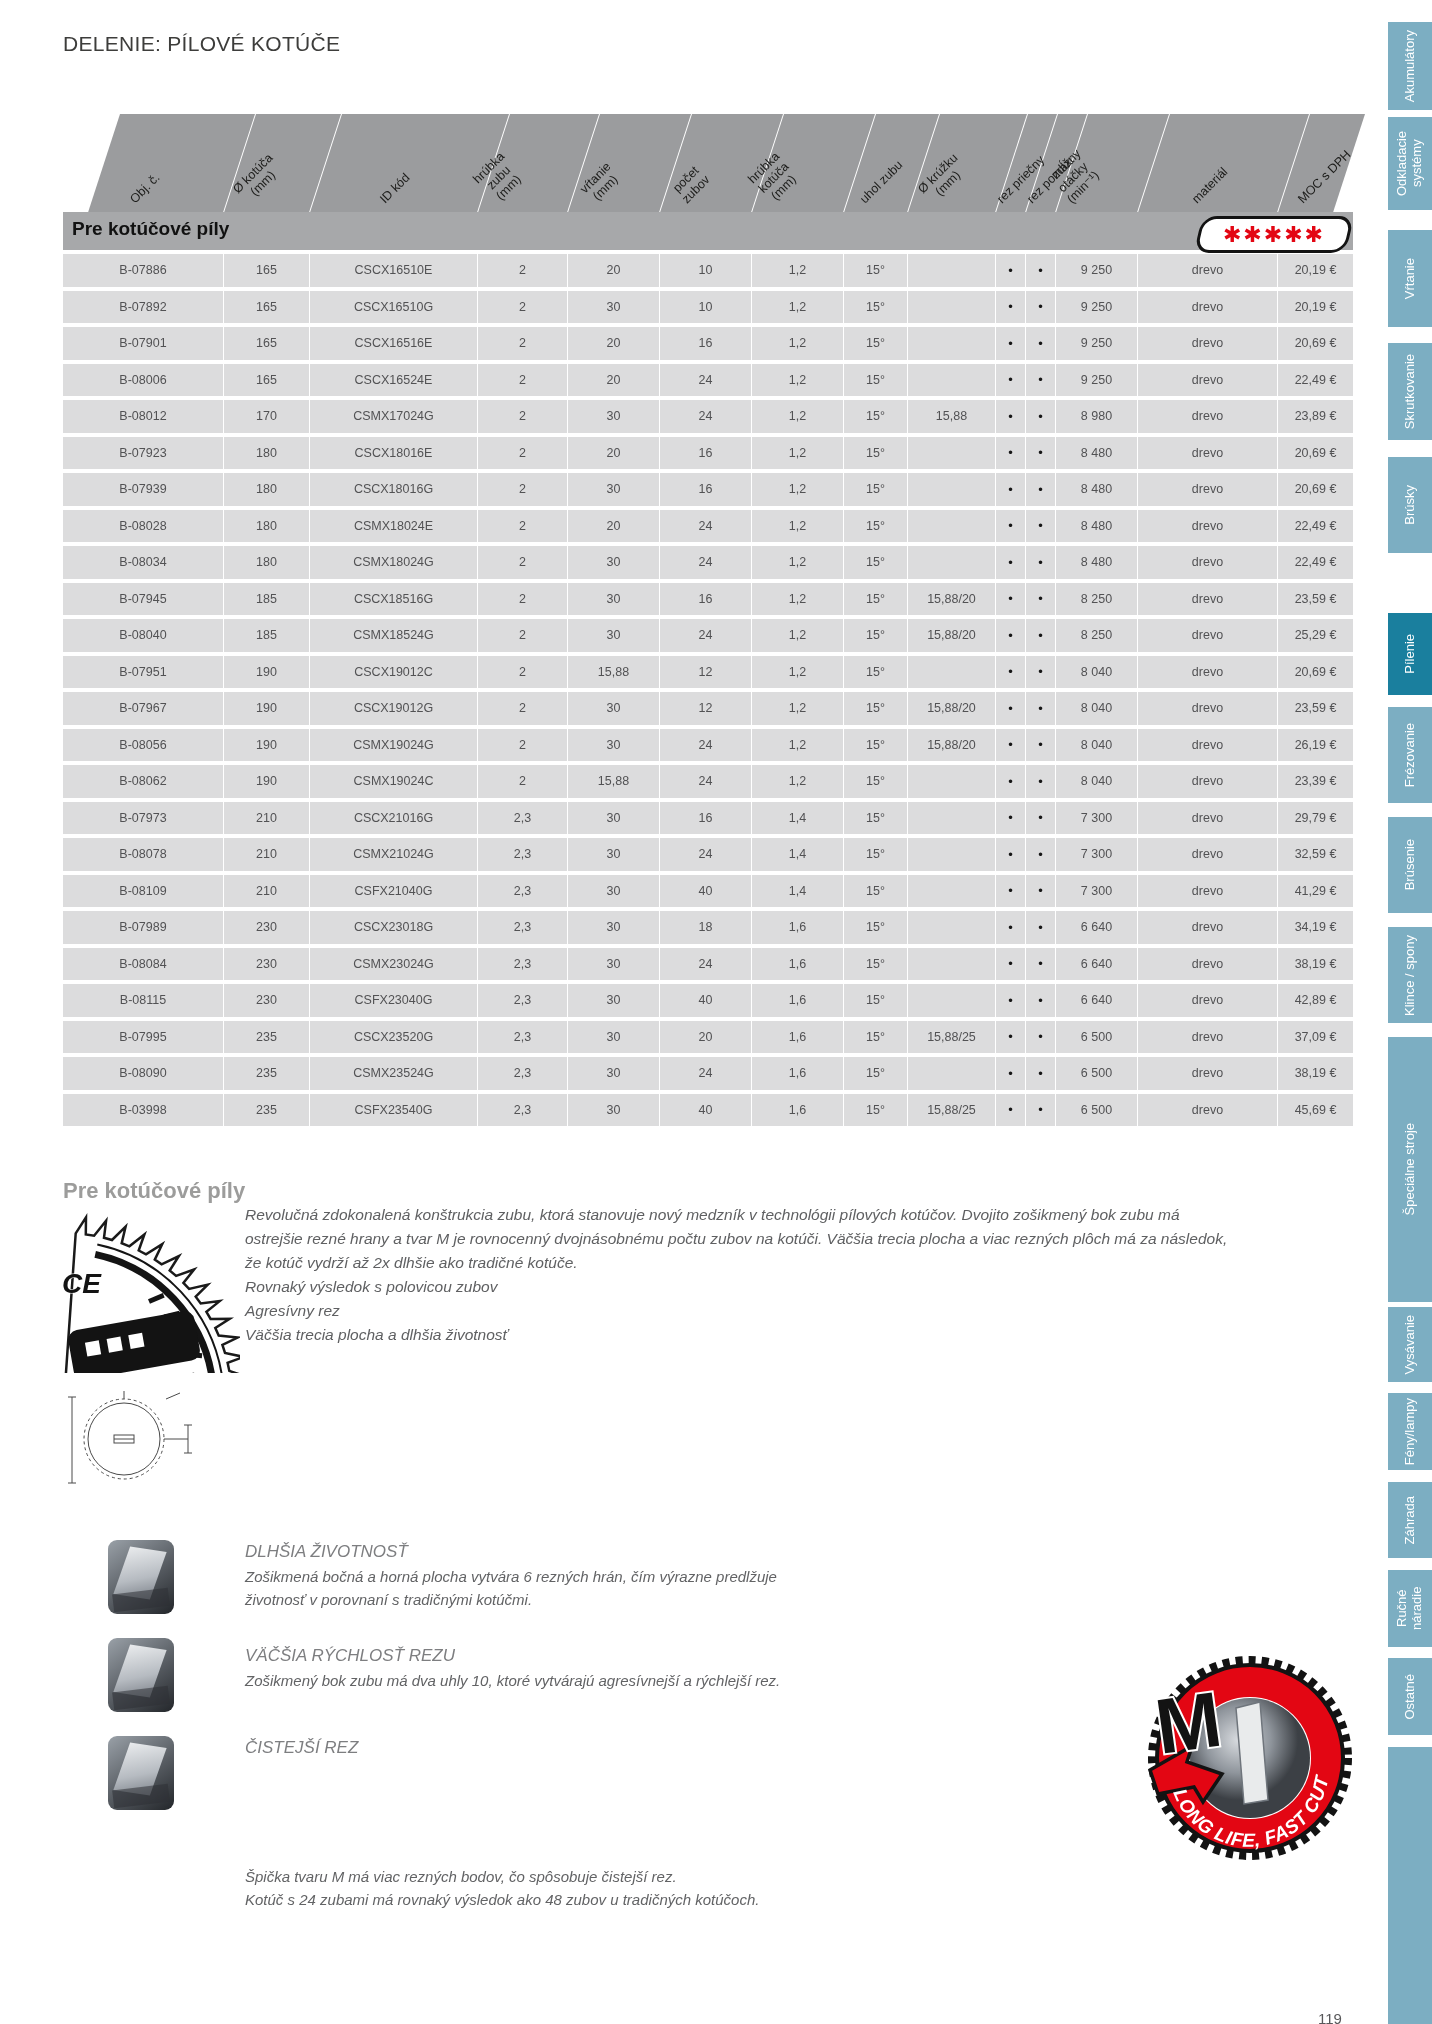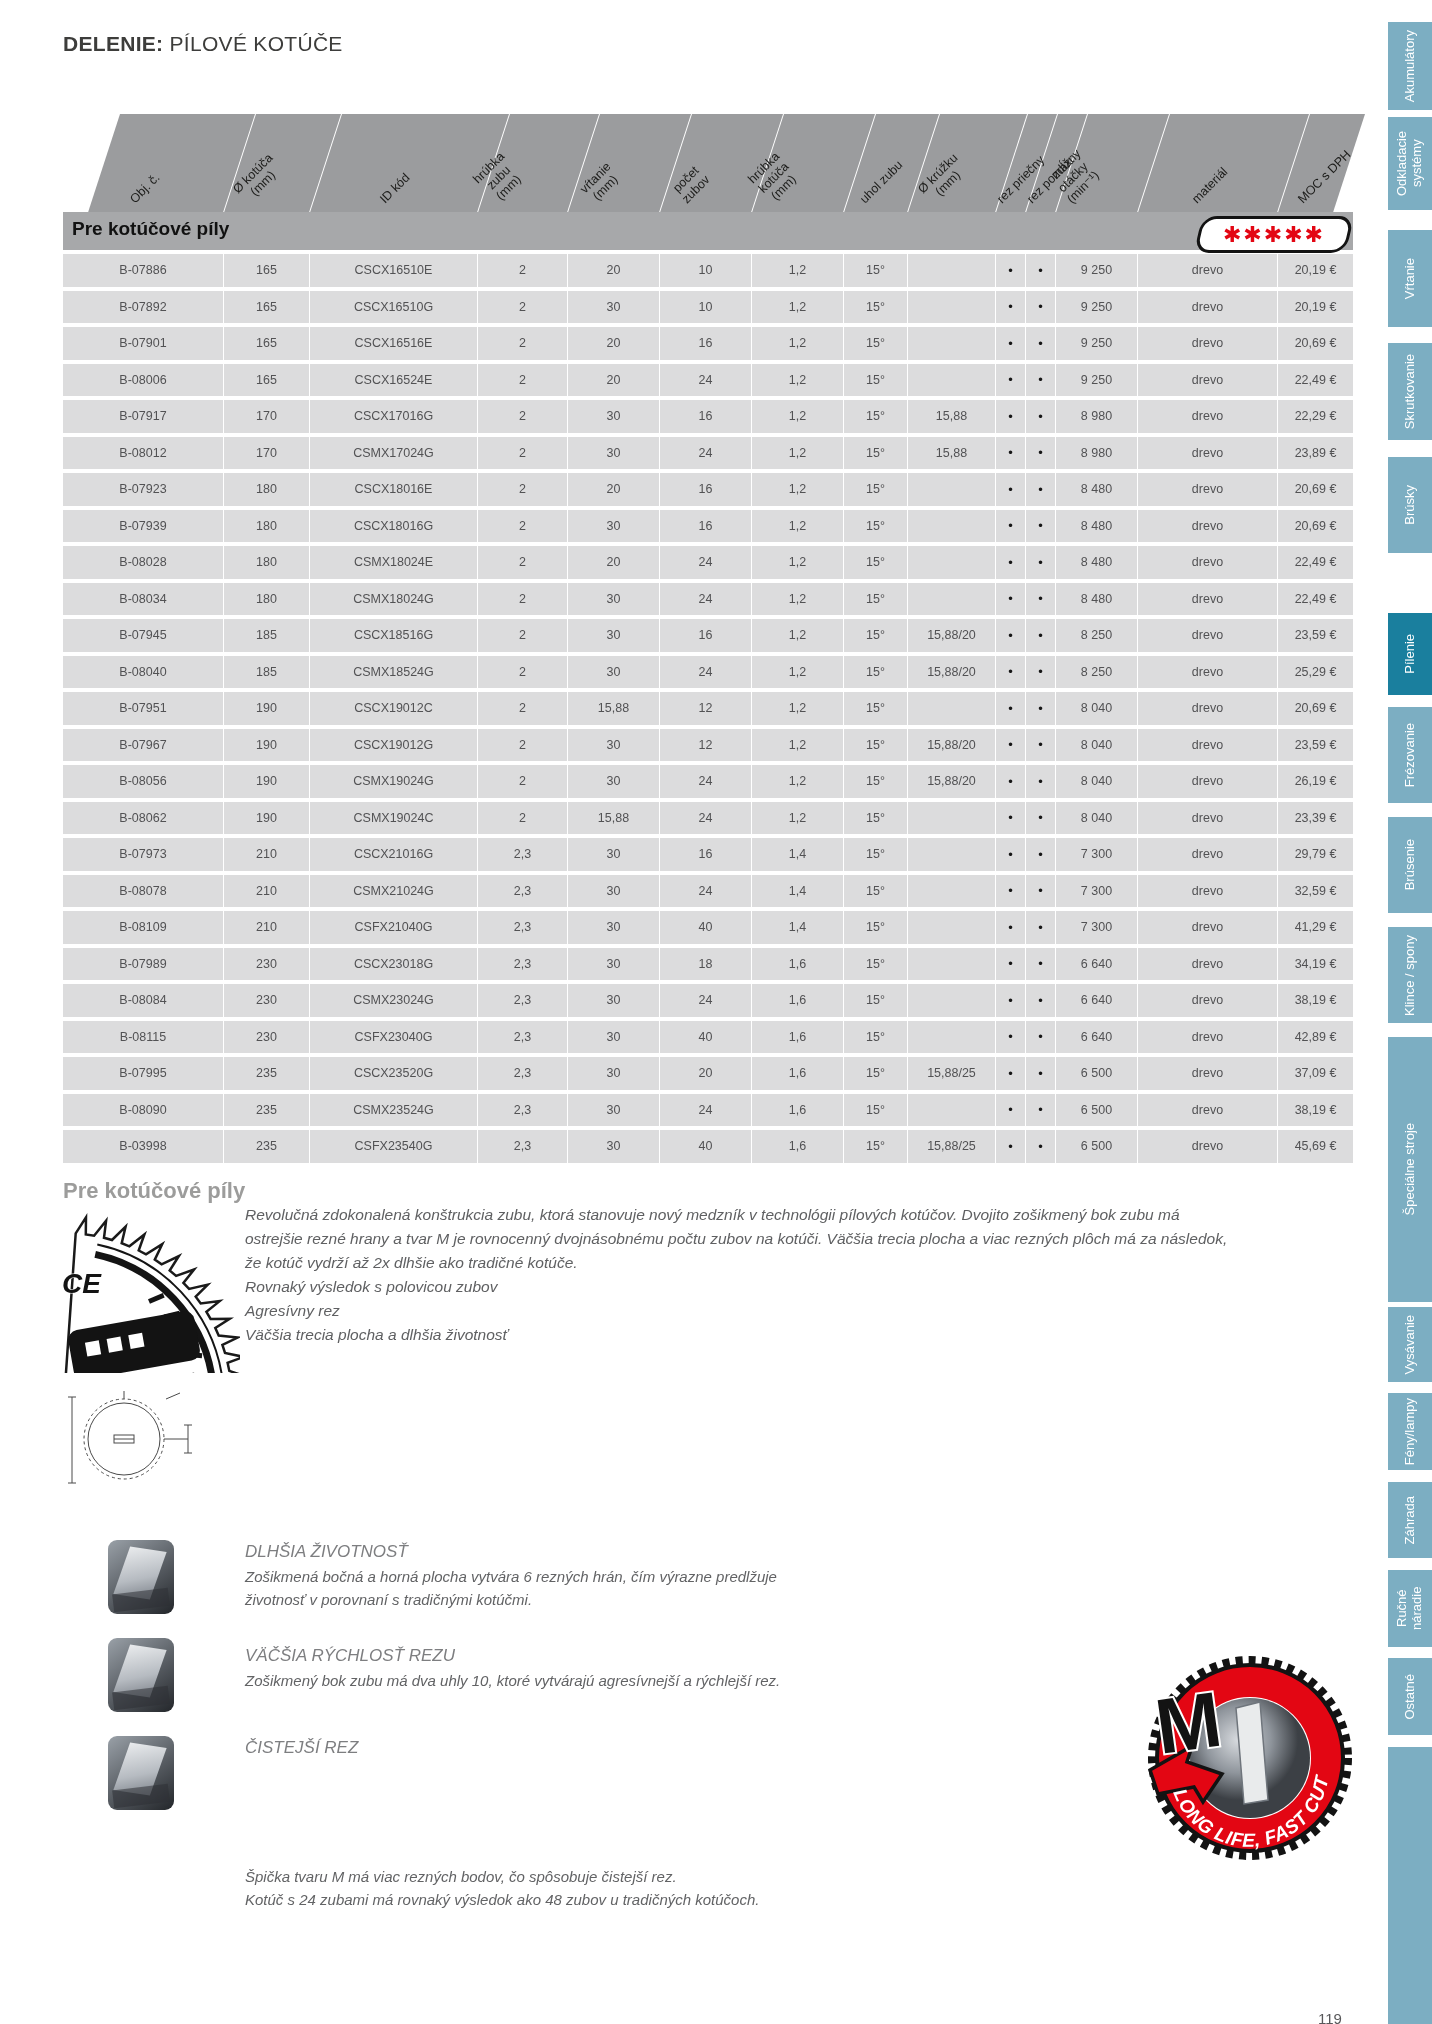--- a/index.html
+++ b/index.html
@@ -1,21 +1,21 @@
 <!DOCTYPE html>
 <html><head>
 <meta charset="utf-8">
 <style>
   html,body{margin:0;padding:0;background:#fff;}
   #page{position:relative;width:1432px;height:2024px;background:#ffffff;overflow:hidden;
         font-family:"Liberation Sans","DejaVu Sans",sans-serif;color:#3f3f3e;}
 
   
   .page-title{position:absolute;left:63px;top:32px;font-size:21px;letter-spacing:.3px;color:#3d3d3b;}
-  .page-title b{font-weight:700;}
+  .page-title b{font-weight:400;}
 
   
   .band{position:absolute;left:120px;top:114px;width:1245px;height:98px;background:#9b9c9e;
         transform:skewX(-18deg);transform-origin:0 0;}
   .band .sep{position:absolute;top:0;width:1.6px;height:100%;background:#ffffff;}
   .hdr-anchor{position:absolute;width:0;height:0;}
   .hdr-label{position:absolute;left:0;bottom:0;transform:rotate(-45deg);transform-origin:0 100%;
              white-space:pre;text-align:center;font-size:12.5px;line-height:1.12;color:#1c1c1a;}
 
   
@@ -221,36 +221,20 @@
           <td>20</td>
           <td>24</td>
           <td>1,2</td>
           <td>15°</td>
           <td></td>
           <td class="dot">•</td>
           <td class="dot">•</td>
           <td>9 250</td>
           <td>drevo</td>
           <td>22,49 €</td>
-        </tr>
-        <tr>
-          <td>B-07917</td>
-          <td>170</td>
-          <td>CSCX17016G</td>
-          <td>2</td>
-          <td>30</td>
-          <td>16</td>
-          <td>1,2</td>
-          <td>15°</td>
-          <td>15,88</td>
-          <td class="dot">•</td>
-          <td class="dot">•</td>
-          <td>8 980</td>
-          <td>drevo</td>
-          <td>22,29 €</td>
         </tr>
         <tr>
           <td>B-08012</td>
           <td>170</td>
           <td>CSMX17024G</td>
           <td>2</td>
           <td>30</td>
           <td>24</td>
           <td>1,2</td>
           <td>15°</td>

